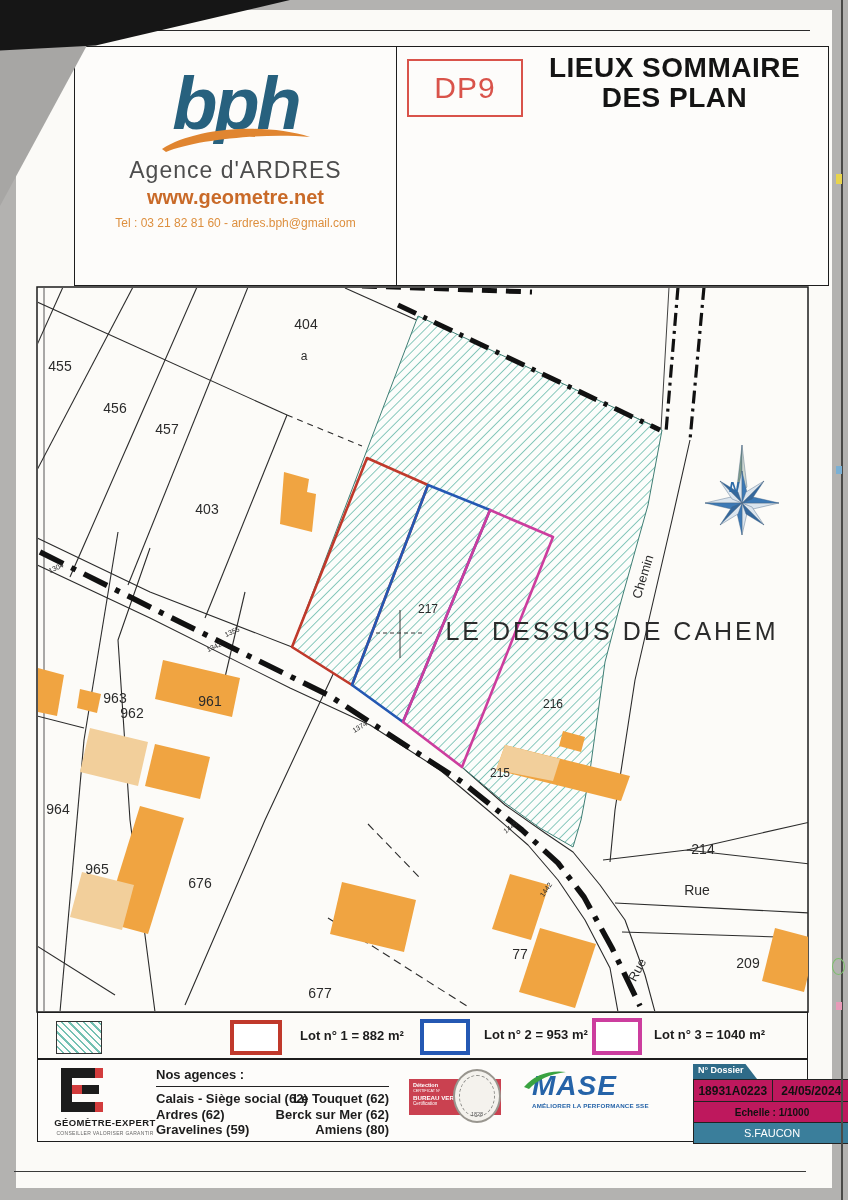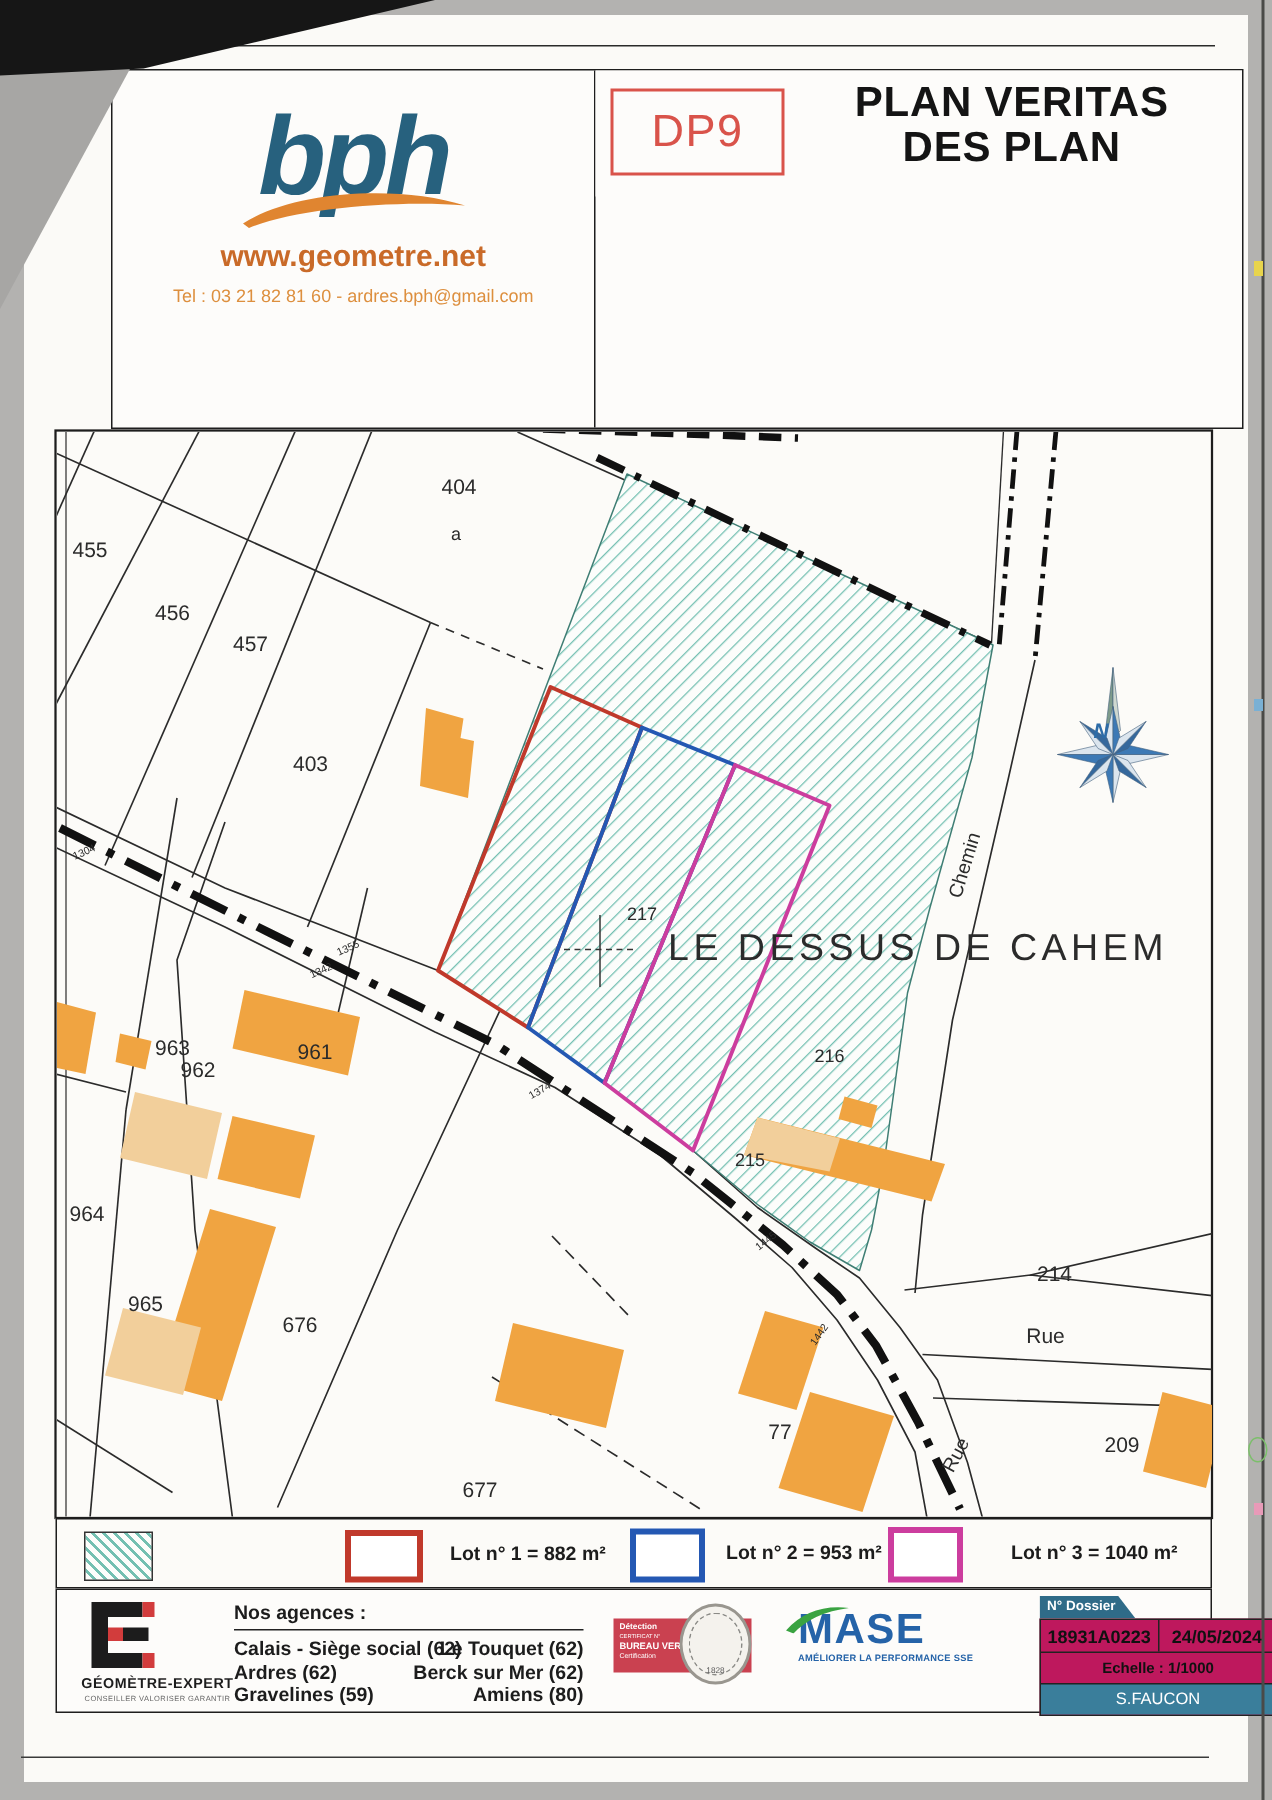--- a/index.html
+++ b/index.html
@@ -44,21 +44,21 @@
                 border:1.4px solid #1d1d1d; background:#fcfbf8; box-sizing:border-box; }
   .legend-box .lbl { position:absolute; font-size:13px; font-weight:bold; color:#1c1c1c; }
   .sw-unite { position:absolute; left:18px; top:8px; width:44px; height:31px;
               border:1px solid #333; background:#fdfdfb;
               background-image:repeating-linear-gradient(45deg, transparent 0 3.6px, #74c0b2 3.6px 5.2px); }
   .lbl-unite { left:74px; top:15px;margin-top:45px; }
   .sw-lot { position:absolute; background:#fff; box-sizing:border-box; }
   .sw1 { left:192px; top:7px;  width:52px; height:35px; border:4px solid #c0392b; }
   .sw2 { left:382px; top:6px;  width:50px; height:36px; border:4px solid #2458b3; }
   .sw3 { left:554px; top:5px;  width:50px; height:37px; border:4px solid #cc3d9e; }
-  .lbl1 { left:262px; top:15px; } .lbl2 { left:446px; top:14px; } .lbl3 { left:636px; top:14px; }
+  .lbl1 { left:262px; top:15px; } .lbl2 { left:446px; top:14px; } .lbl3 { left:616px; top:14px; }
 
   
   .footer-box { position:absolute; left:37px; top:1059px; width:771px; height:83px;
                 border:1.4px solid #1d1d1d; background:#fdfcfa; box-sizing:border-box; }
   .ge-logo { position:absolute; left:21px; top:7px; }
   .ge-name { position:absolute; left:4px; top:57px; width:126px; text-align:center;
              font-size:9.5px; font-weight:bold; letter-spacing:.4px; color:#1c1c1c; }
   .ge-tag  { position:absolute; left:4px; top:70px; width:126px; text-align:center;
              font-size:5px; letter-spacing:.3px; color:#666; }
   .ag-title { position:absolute; left:118px; top:7px; width:233px; font-size:13px;
@@ -78,21 +78,21 @@
   .bv-stamp .v4 { font-size:4.6px; }
   .bv-seal { position:absolute; left:415px; top:9px; width:48px; height:54px;
              border:2px solid #99968f; border-radius:50%; background:#f4f2ed;
              box-sizing:border-box; }
   .bv-seal .inner { position:absolute; left:4px; top:4px; right:4px; bottom:4px;
                     border:1px dashed #8a8a86; border-radius:50%; }
   .bv-seal .yr { position:absolute; bottom:4px; width:100%; text-align:center;
                  font-size:5.5px; color:#555; }
   .mase { position:absolute; left:494px; top:12px; width:150px; }
   .mase .word { font-size:28px; font-weight:bold; color:#2563a8; letter-spacing:1px;
-                line-height:1; position:relative; }
+                line-height:1; position:relative;font-style:italic; }
   .mase .tag { font-size:6.2px; font-weight:bold; color:#2563a8; margin-top:2px;
                letter-spacing:.2px; }
   .mase svg { position:absolute; left:-8px; top:-5px; }
   .dossier { position:absolute; left:611px; top:4px; width:158px;margin-left:44px; }
   .dossier .tab { width:64px; height:15px; background:#2f6b88; color:#fff; font-size:9px;
                   font-weight:bold; padding:1px 0 0 5px; box-sizing:border-box;
                   clip-path:polygon(0 0,82% 0,100% 100%,0 100%); }
   .dossier .tbl { border:1.6px solid #222; background:#be185d; }
   .dossier .r1 { display:flex; height:21px; }
   .dossier .c  { flex:1; display:flex; align-items:center; justify-content:center;
@@ -122,28 +122,29 @@
   <div class="top-line"></div>
 
   <div class="hdr-box">
     <div class="logo-area">
       <div class="bph">bph</div>
       <div class="swoosh">
         <svg width="160" height="28" viewBox="0 0 160 28">
           <path d="M6,24 C40,2 110,-2 154,12 C110,8 40,14 10,27 Z" fill="#e08530"></path>
         </svg>
       </div>
+      <div class="agence">Agence d'ARDRES</div>
       <div class="site">www.geometre.net</div>
       <div class="tel">Tel : 03 21 82 81 60 - ardres.bph@gmail.com</div>
     </div>
     <div class="title-area">
       <div class="title-top">
         <div class="dp9">DP9</div>
         <div class="main-title">
-          <div>PLAN VERITAS</div>
+          <div>LIEUX SOMMAIRE</div>
           <div>DES PLAN</div>
         </div>
       </div>
     </div>
   </div>
 
   <svg id="map-svg" width="848" height="1200" viewBox="0 0 848 1200">
     <defs>
       <pattern id="hatch" width="6.5" height="6.5" patternUnits="userSpaceOnUse" patternTransform="rotate(45)">
         <rect width="6.5" height="6.5" fill="#fcfdfb"></rect>

